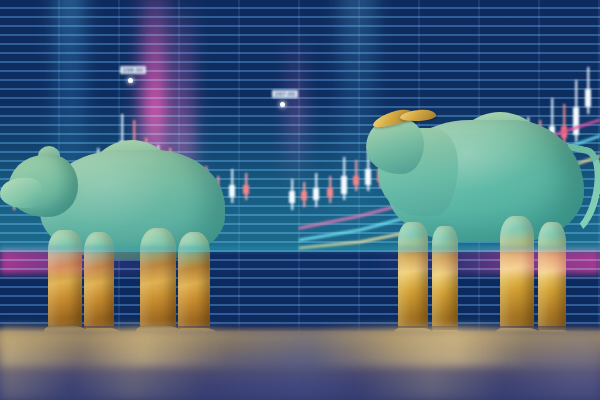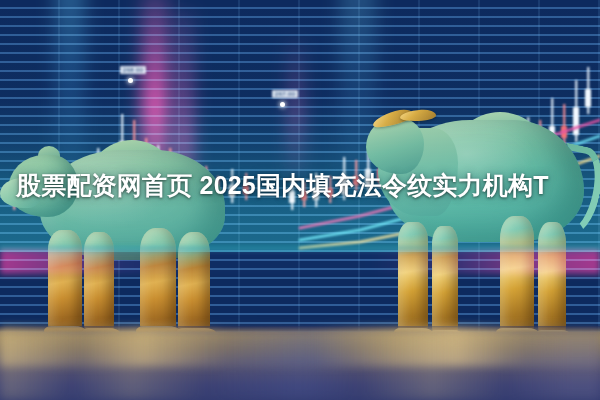--- a/index.html
+++ b/index.html
@@ -588,16 +588,15 @@
 
   <div class="floor"></div>
   <div class="floor-sheen"></div>
   <div class="floor-reflect"></div>
 
   <div class="teal-wash"></div>
   <div class="teal-edge"></div>
   <div class="magenta-band"></div>
 
   <div class="headline">
-    <span class="ln ln1">股票配资网首页 2025国内填充法令纹实力机构T</span>
   </div>
 
 </div>
 
 </body></html>

